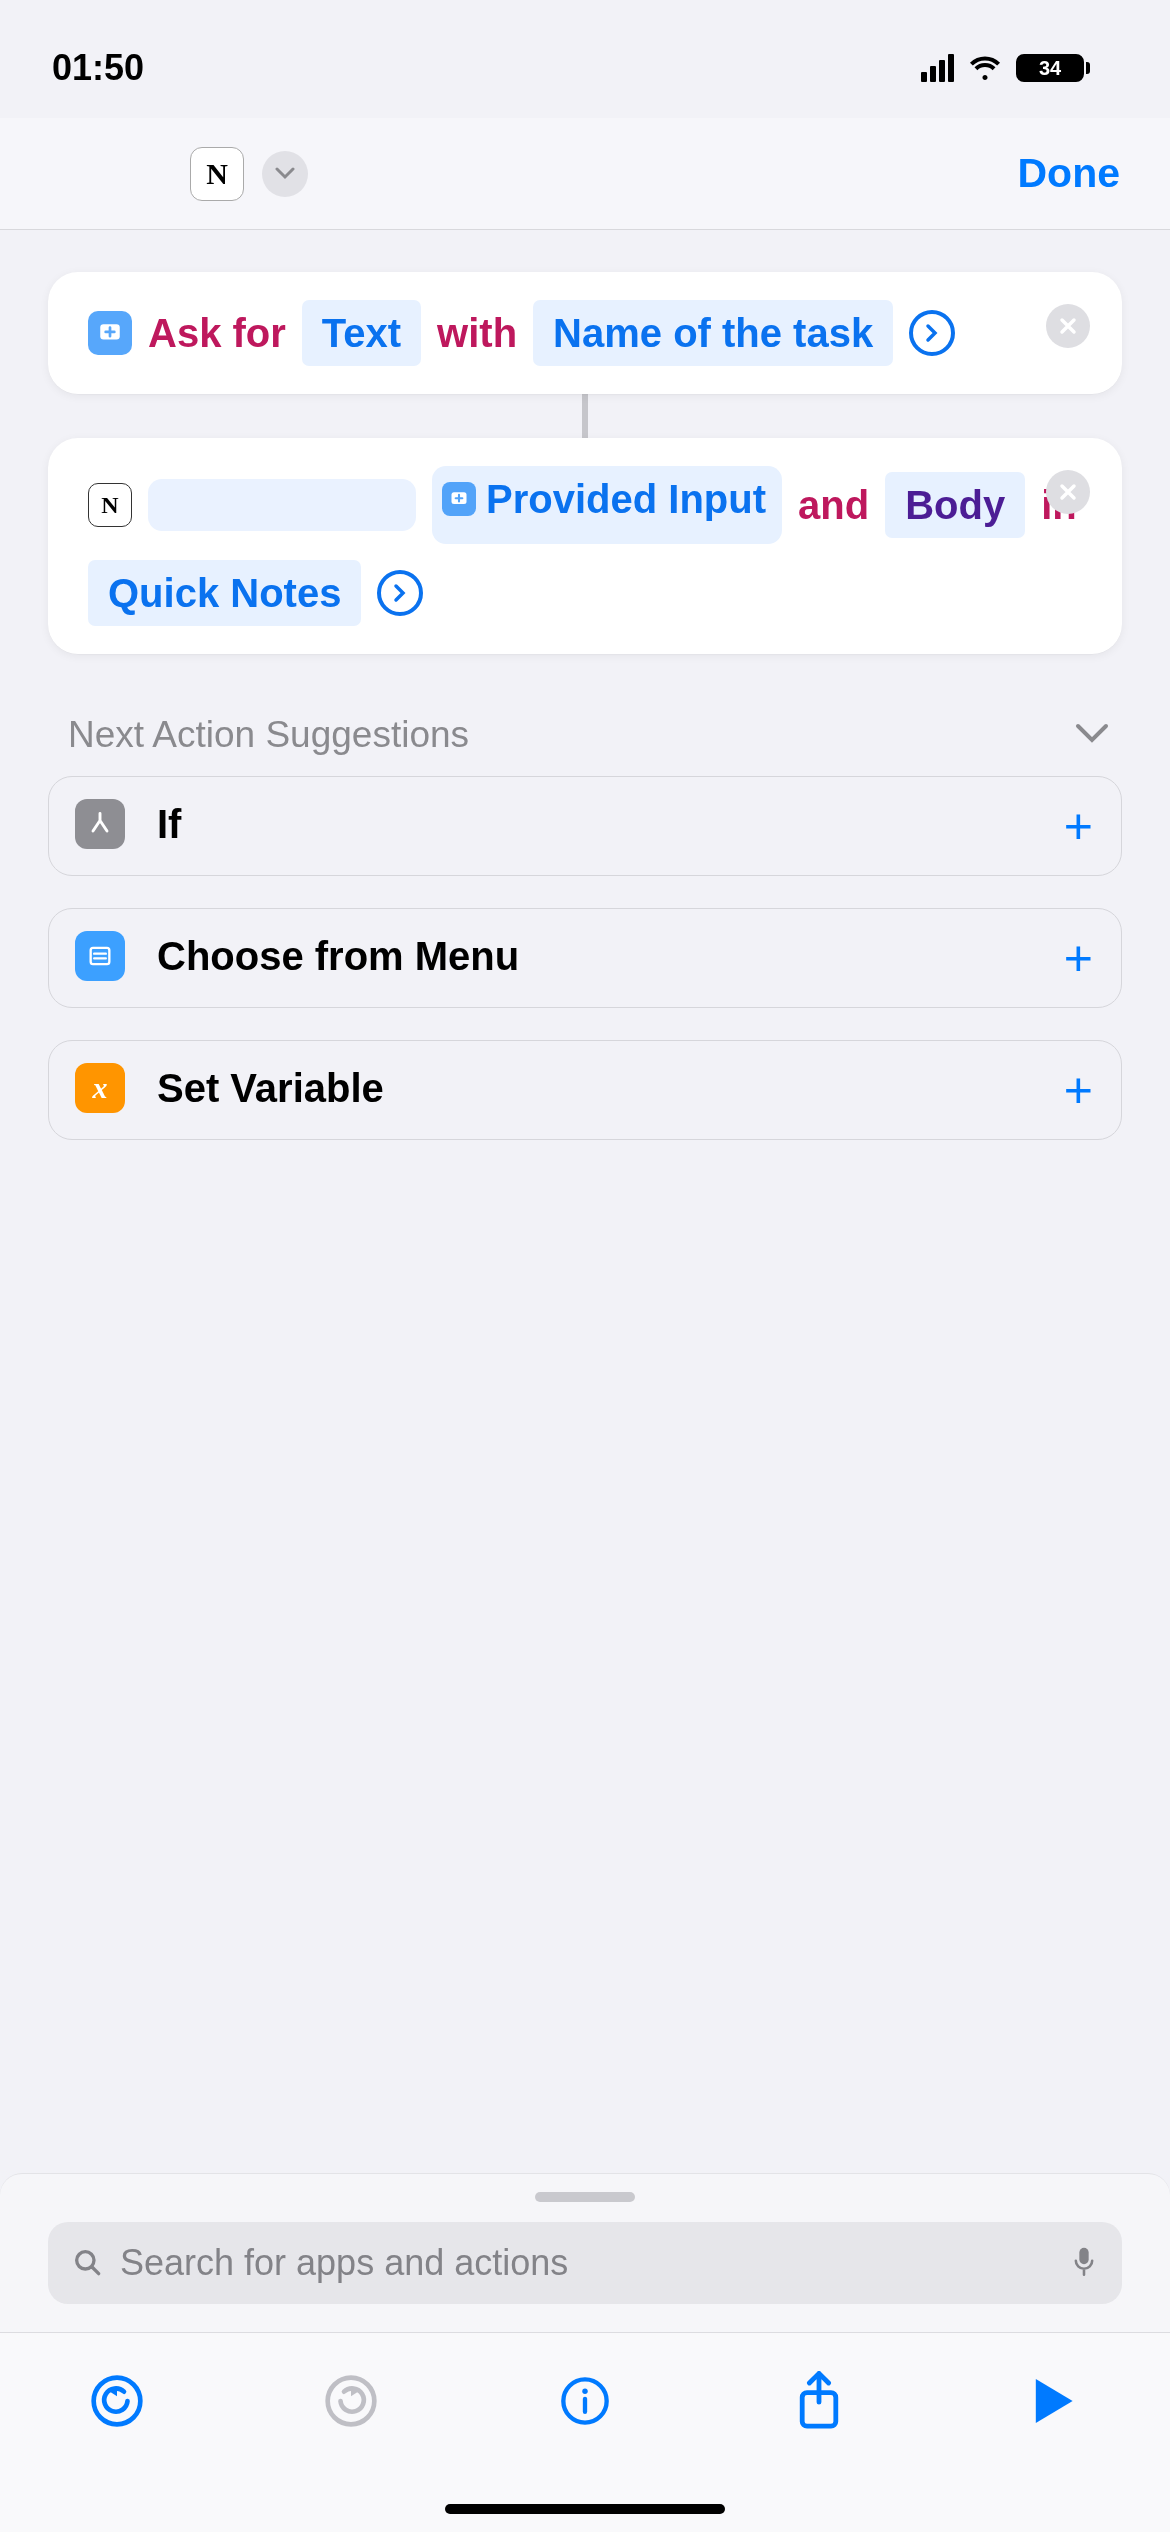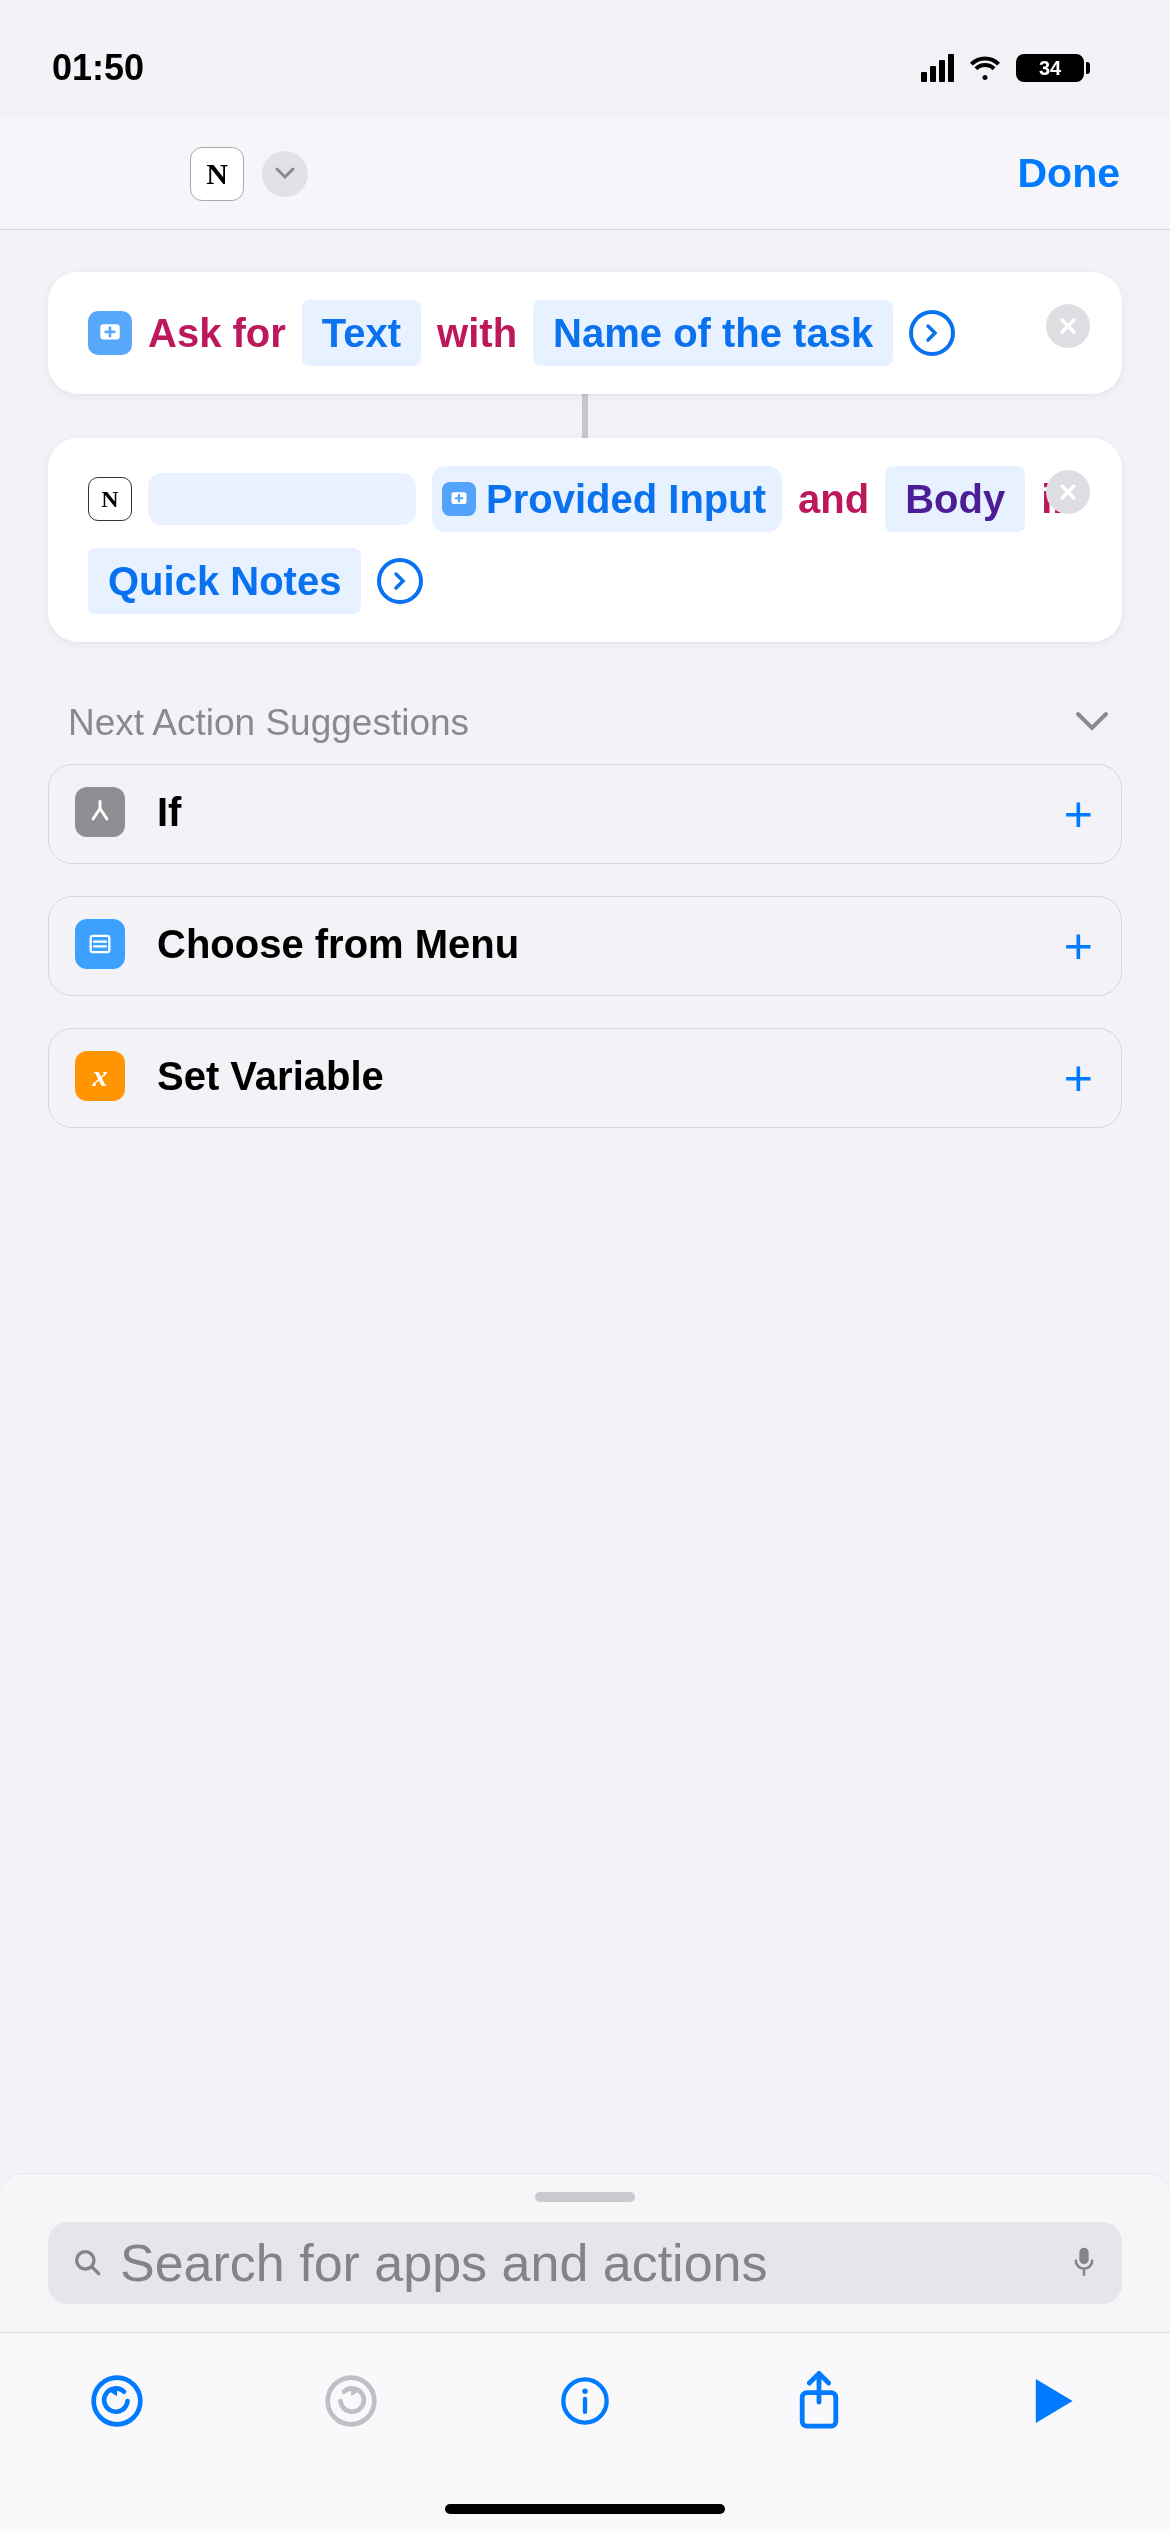--- a/index.html
+++ b/index.html
@@ -95,21 +95,21 @@
     background:#e7f1ff; color:#0a72ef; font-weight:600;
     border-radius:7px; padding:4px 20px;
   }
   .token-body { color:#4c1d95; }
   .token-empty {
     background:#eaf2ff; border-radius:14px;
     display:inline-block; width:268px; height:52px;
   }
   .token-var {
     background:#e7f1ff; color:#0a72ef; font-weight:600;
-    border-radius:14px; padding:4px 16px 4px 10px;
+    border-radius:14px; padding:4px 16px 16px 10px;
     display:inline-flex; align-items:center; gap:10px;
   }
   .token-var .mini-icon {
     width:34px; height:34px; border-radius:8px; background:#52a3f9;
     display:flex; align-items:center; justify-content:center;
   }
   .chev-arrow-circle {
     width:46px; height:46px; border-radius:50%; border:4px solid #0a72ef;
     display:flex; align-items:center; justify-content:center;
   }
@@ -157,21 +157,21 @@
     border-radius: 22px 22px 0 0;
     padding: 18px 48px 28px 48px;
   }
   .grabber { width:100px; height:10px; border-radius:5px; background:#c9c9ce; margin:0 auto 20px auto; }
   .search-field {
     height:82px; background:#e6e6ea; border-radius:20px;
     display:flex; align-items:center; padding:0 24px; gap:16px;
     color:#838388; font-size:38px;
   }
   .search-field input {
-    flex:1; border:none; background:transparent; font-size:52px; outline:none;
+    flex:1; border:none; background:transparent; font-size:36px; outline:none;
     color:#000;
   }
   .search-field input::placeholder { color:#838388; }
 
   
   .toolbar {
     position:absolute; left:0; right:0; bottom:0;
     height:200px; background:#f9f9fb; border-top:1px solid #dcdce0;
     display:flex; justify-content:space-around; align-items:flex-start;
     padding-top:34px;

